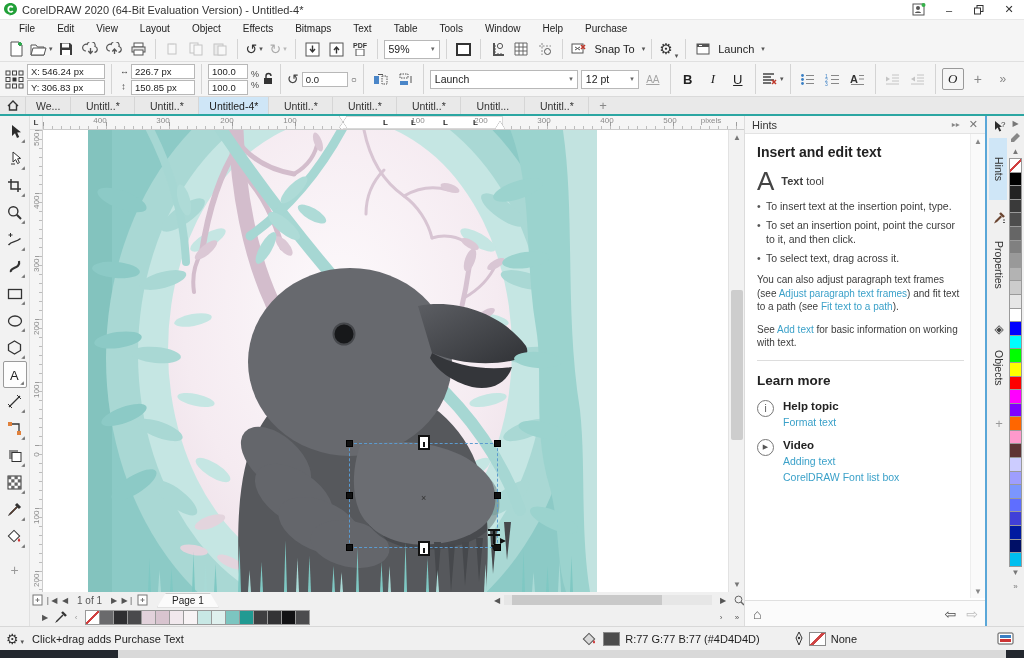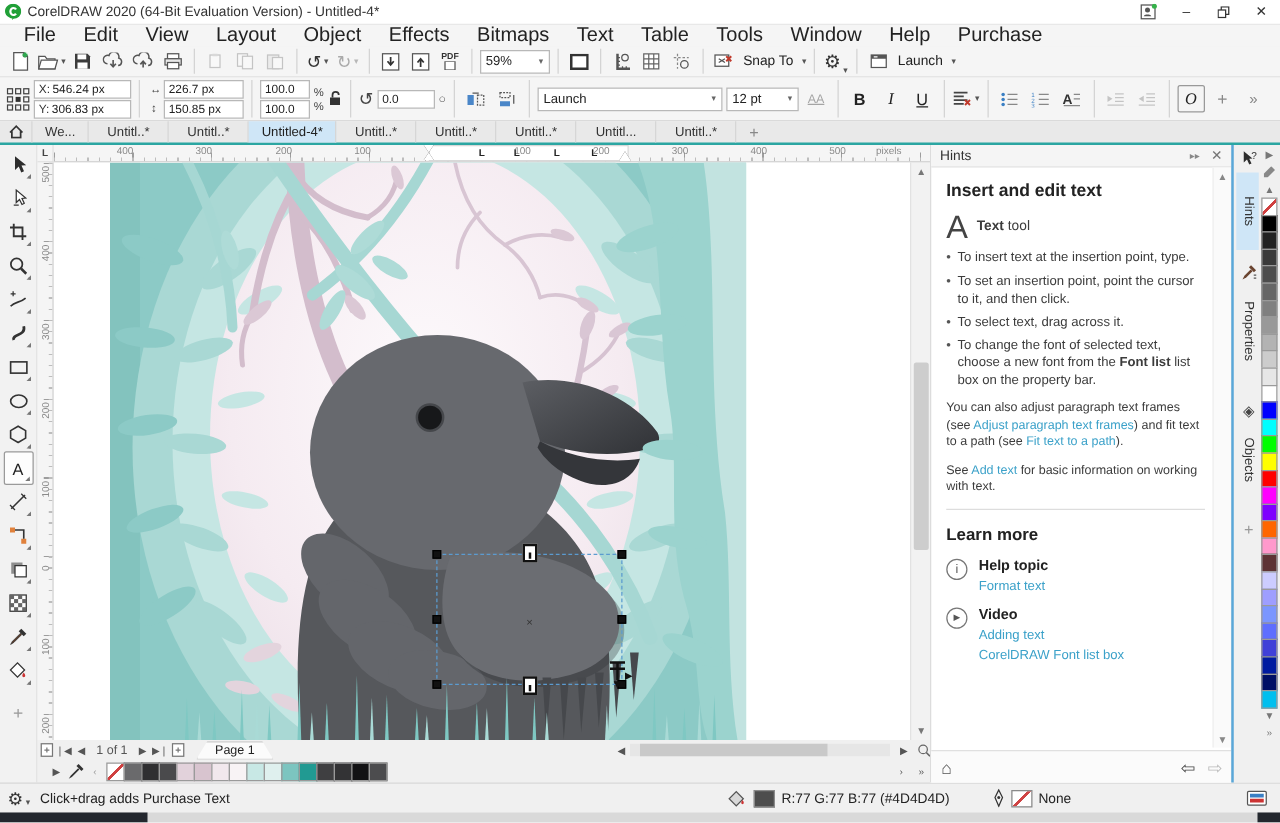--- a/index.html
+++ b/index.html
@@ -8,21 +8,21 @@
 .abs{position:absolute}
 .vr{width:1px;align-self:stretch;background:#d4d4d4;margin:2px 3px}
 .caret{font-size:7px;color:#555;margin-left:2px}
 .grayed{opacity:.38;filter:grayscale(1)}
 
 #titlebar{left:0;top:0;width:1024px;height:20px;background:#fff;display:flex;align-items:center;padding-left:4px;border-bottom:1px solid #e8e8e8}
 #titlebar .title{font-size:11px;color:#333;margin-left:5px;flex:1}
 .winbtn{width:30px;height:18px;display:flex;align-items:center;justify-content:center;font-size:11px;color:#333}
 
 #menubar{left:0;top:20px;width:1024px;height:17px;background:#f5f5f5;display:flex;align-items:center;padding-left:8px;gap:0}
-#menubar .menu-item{padding:2px 11px;font-size:16px;color:#222}
+#menubar .menu-item{padding:2px 11px;font-size:10px;color:#222}
 
 #toolbar{left:0;top:37px;width:1024px;height:25px;background:#f5f5f5;border-bottom:1px solid #e0e0e0;display:flex;align-items:center;padding-left:6px;gap:3px}
 .tbtn{height:21px;min-width:21px;display:flex;align-items:center;justify-content:center;border-radius:2px}
 .tbtn svg{display:block}
 .combo{height:19px;background:#fff;border:1px solid #b8b8b8;display:flex;align-items:center;padding:0 4px;font-size:10.5px}
 .combo .dd{margin-left:auto;font-size:7px;color:#666;padding-left:4px}
 .tlabel{font-size:11px;color:#222;margin:0 2px}
 
 #propbar{left:0;top:62px;width:1024px;height:35px;background:#f5f5f5;border-bottom:1px solid #dadada;display:flex;align-items:center;padding-left:5px;gap:3px}
 .stack{display:flex;flex-direction:column;gap:1px}
@@ -923,21 +923,20 @@
   <div id="hints-body">
     <h2>Insert and edit text</h2>
     <div class="toolline">
       <span class="bigA">A</span>
       <span><b>Text</b><span> tool</span></span>
     </div>
     <ul>
       <li><span>To insert text at the insertion point, type.</span><b></b><span></span></li>
       <li><span>To set an insertion point, point the cursor to it, and then click.</span><b></b><span></span></li>
       <li><span>To select text, drag across it.</span><b></b><span></span></li>
-      <li><span>To change the font of selected text, choose a new font from the </span><b>Font list</b><span> list box on the property bar.</span></li>
     </ul>
     <p class="hpara">
       <span>You can also adjust paragraph text frames (see </span><span class="hint-link">Adjust paragraph text frames</span><span>) and fit text to a path (see </span><span class="hint-link">Fit text to a path</span><span>).</span>
     </p>
     <p class="hpara">
       <span>See </span><span class="hint-link">Add text</span><span> for basic information on working with text.</span>
     </p>
     <div class="hr"></div>
     <h2 style="font-size:13.5px;margin-bottom:12px">Learn more</h2>
     <div class="lm-item">

